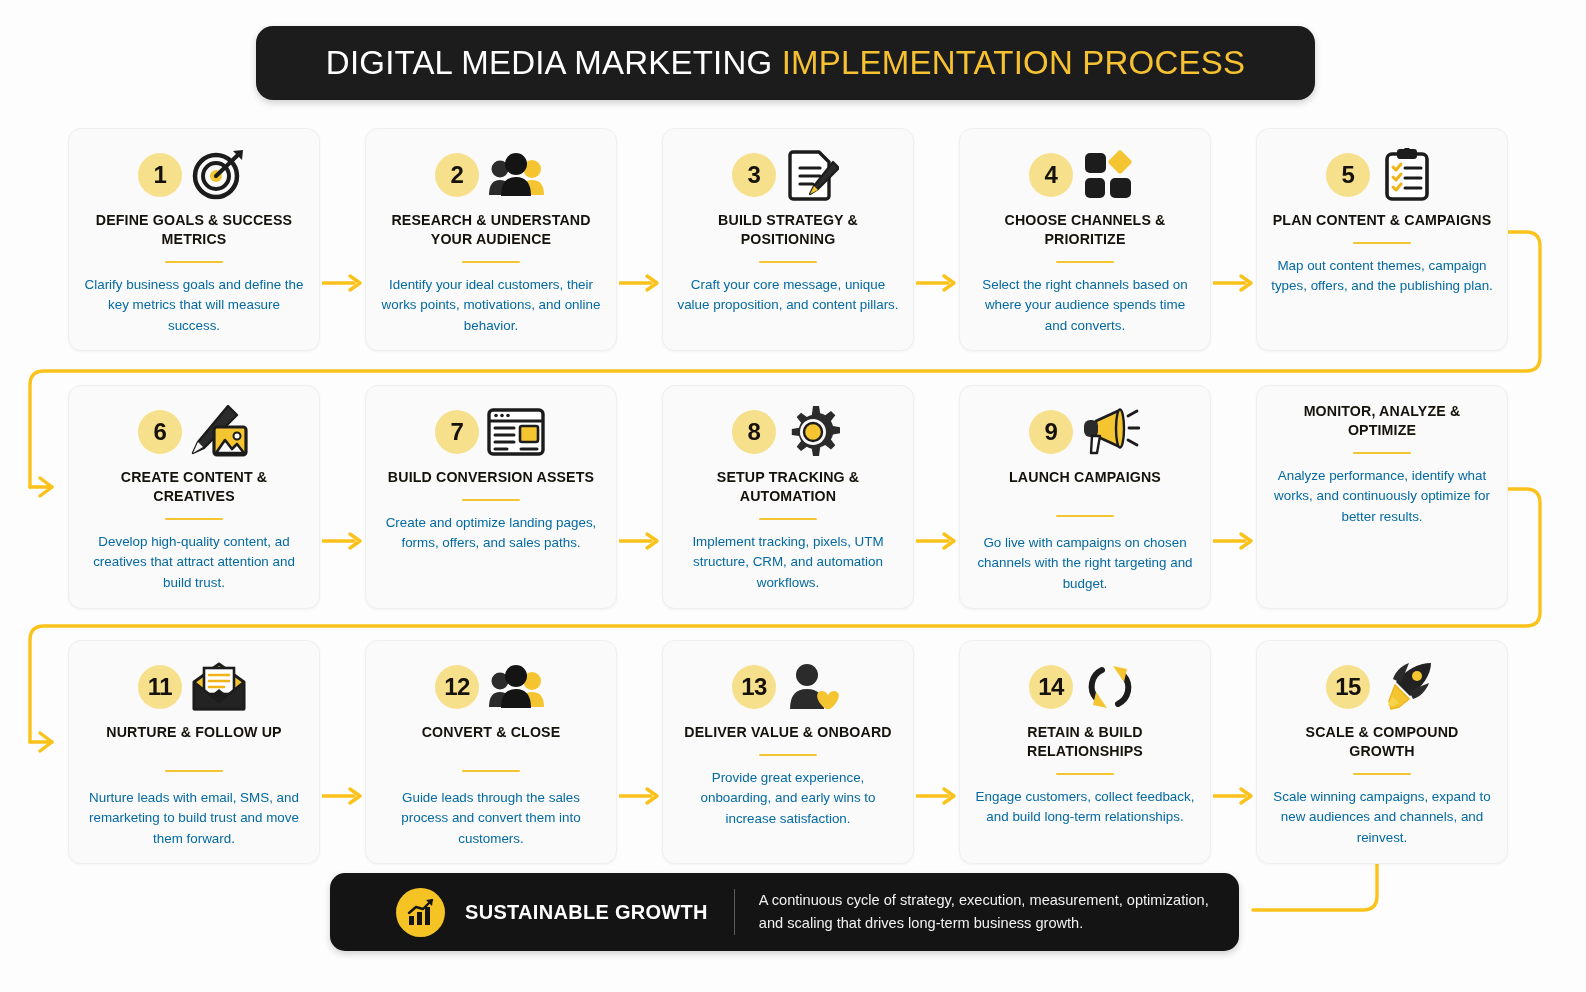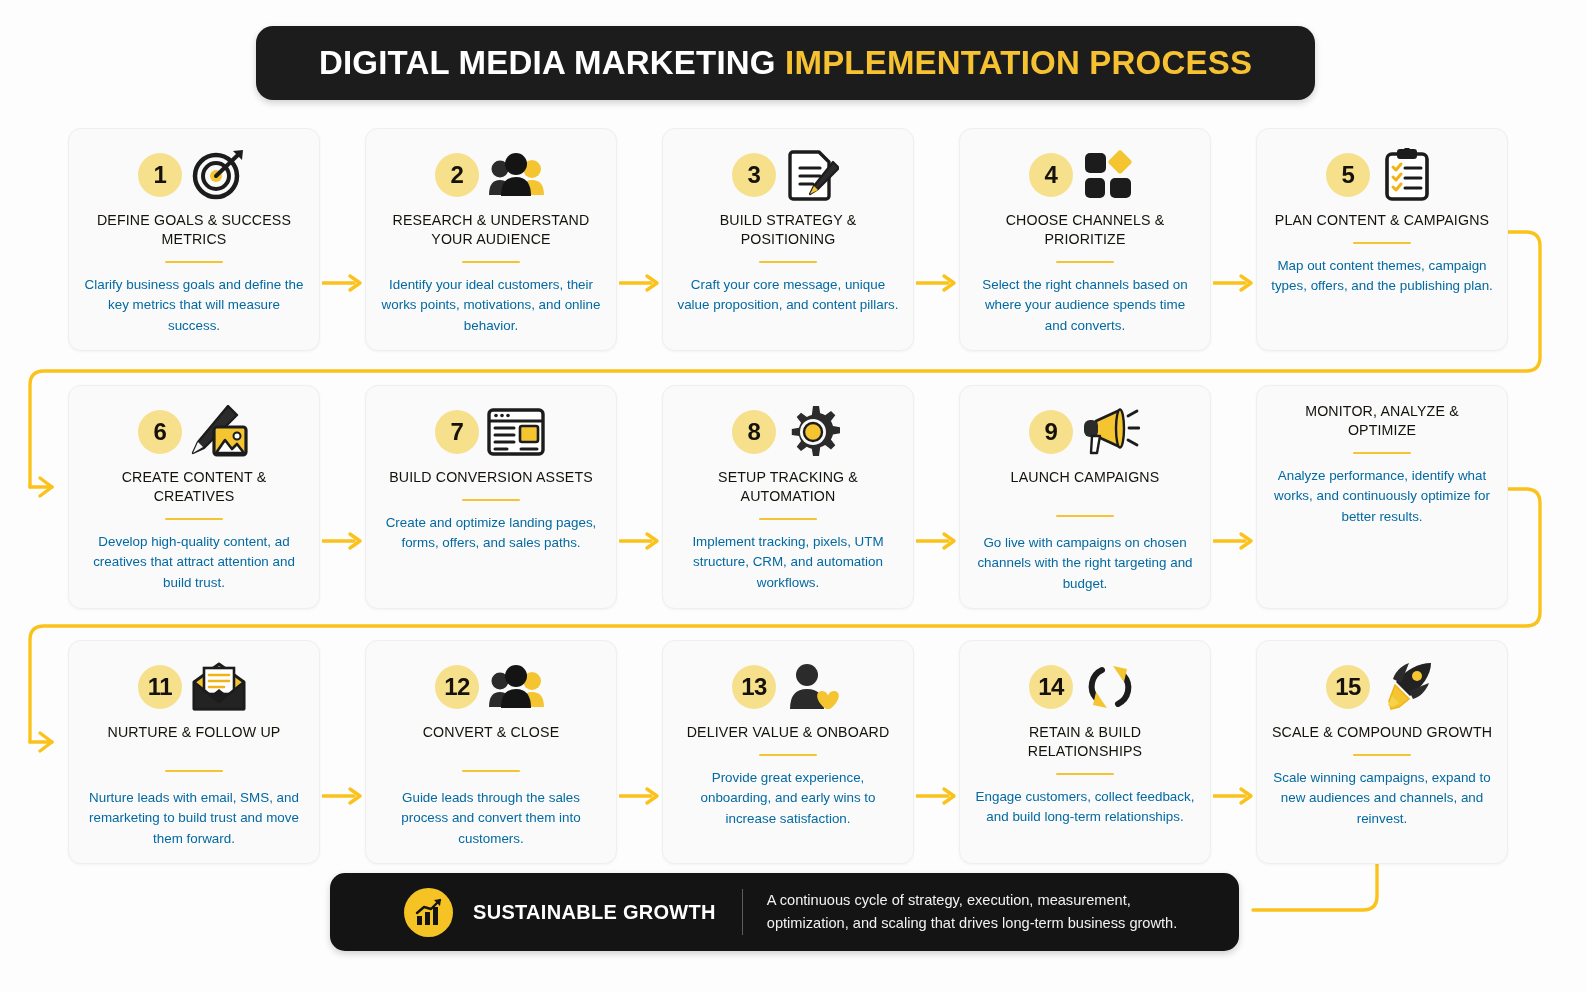--- a/index.html
+++ b/index.html
@@ -38,21 +38,21 @@
     background: #1c1c1c;
     border-radius: 17px;
     display: flex;
     align-items: center;
     justify-content: center;
     z-index: 5;
     box-shadow: 0 3px 7px rgba(0,0,0,0.18);
   }
   .title-text {
     font-size: 33px;
-    font-weight: bold;
+    font-weight: normal;
     letter-spacing: 0.2px;
     white-space: nowrap;
   }
   .title-white { color: #ffffff; }
   .title-yellow { color: #F6C231; }
 
   
   .row {
     position: absolute;
     display: flex;
@@ -105,21 +105,21 @@
   .card-icon {
     width: 62px; height: 58px;
     display: flex;
     align-items: center;
     justify-content: center;
   }
   .card-icon svg { display: block; }
 
   .card-title {
     font-size: 14.2px;
-    font-weight: normal;
+    font-weight: bold;
     color: #15120b;
     text-align: center;
     line-height: 1.33;
     letter-spacing: 0.15px;
     min-height: 19px;
   }
 
   .divider {
     width: 58px;
     height: 2px;
@@ -149,21 +149,21 @@
   .footer-banner {
     position: absolute;
     left: 330px;
     top: 873px;
     width: 909px;
     height: 78px;
     background: #141414;
     border-radius: 15px;
     display: flex;
     align-items: center;
-    padding: 0 26px;
+    padding: 0 18px;
     z-index: 5;
     box-shadow: 0 3px 7px rgba(0,0,0,0.18);
   }
   .footer-icon {
     width: 49px; height: 49px;
     border-radius: 50%;
     background: #F6C324;
     display: flex;
     align-items: center;
     justify-content: center;

